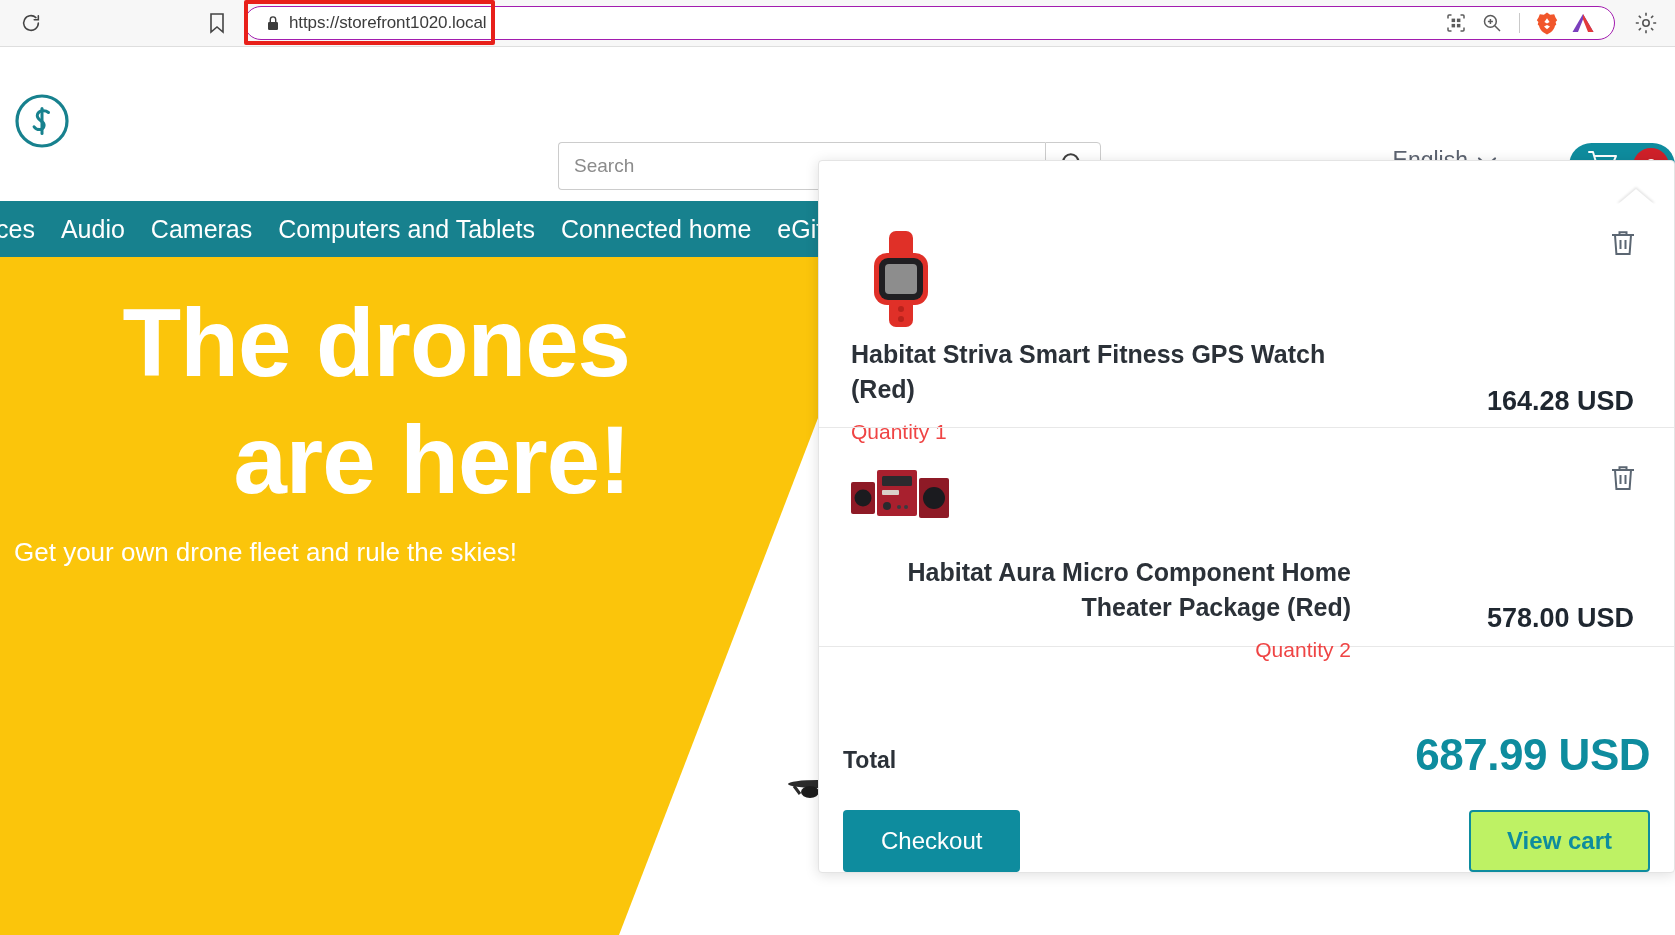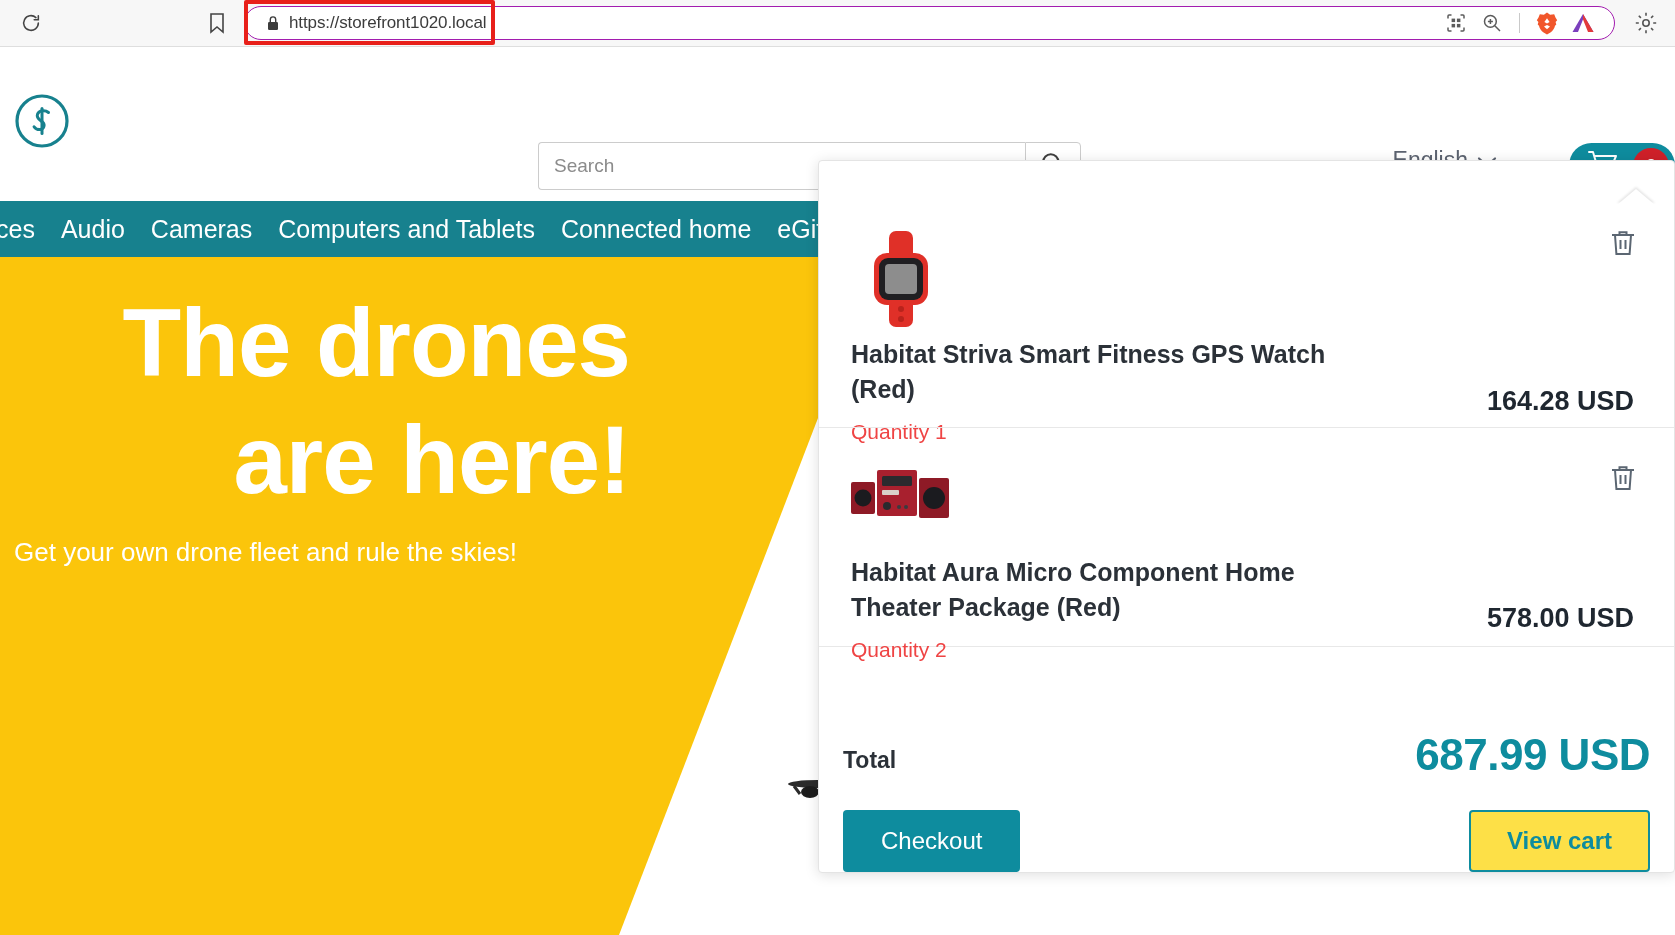--- a/index.html
+++ b/index.html
@@ -57,21 +57,21 @@
     background: #ffffff;
     display: flex; align-items: center;
   }
   .brand { display: flex; align-items: center; margin-left: 14px; cursor: pointer; }
   .brand-mark { width: 56px; height: 56px; flex: none; }
   .brand-name {
     margin-left: 18px; font-size: 30px; letter-spacing: 2.5px;
     color: #1b8a99; font-weight: 600;
   }
   .search-wrap {
-    position: absolute; left: 538px; top: 95px; width: 543px; height: 48px;
+    position: absolute; left: 558px; top: 95px; width: 543px; height: 48px;
     display: flex;
   }
   .search-input {
     flex: 1 1 auto; height: 48px; border: 1px solid #ccc; border-right: none;
     border-radius: 4px 0 0 4px; font-size: 19px; color: #333;
     padding: 0 15px; outline: none; background: #fff;
     font-family: "Liberation Sans", sans-serif;
   }
   .search-input::placeholder { color: #8b8b8b; }
   .search-btn {
@@ -147,21 +147,21 @@
     display: flex; flex-direction: column;
   }
   .cart-item {
     display: flex; align-items: flex-start;
     padding: 62px 40px 0 14px;
     position: relative;
     min-height: 183px;
     flex-direction: column;
   }
   .cart-item + .cart-item { border-top: 1px solid #e8e8e8; }
-  .cart-item.second { padding-top: 13px; }
+  .cart-item.second { padding-top: 13px; text-align: right; }
   .thumb {
     width: 104px; height: 104px; flex: none; margin-left: 16px; margin-top: 4px;
     display: flex; align-items: center; justify-content: center;
   }
   .item-body { flex: 1 1 auto; margin-left: 18px; padding-top: 6px; }
   .item-title {
     font-size: 25px; font-weight: bold; color: #2b3138; line-height: 1.38;
     max-width: 500px;
   }
   .item-qty { font-size: 21px; color: #ef4444; margin-top: 14px; }
@@ -187,21 +187,21 @@
   .cart-actions {
     display: flex; justify-content: space-between; align-items: center;
     padding: 30px 24px 0 24px;
   }
   .btn-checkout {
     background: #0e8c9e; color: #ffffff; border: none; border-radius: 4px;
     font-size: 24px; padding: 0 38px; height: 62px; cursor: pointer;
     font-family: "Liberation Sans", sans-serif;
   }
   .btn-viewcart {
-    background: #fde047; color: #0e8c9e; border: 2px solid #0e8c9e; border-radius: 4px;
+    background: #bef264; color: #0e8c9e; border: 2px solid #0e8c9e; border-radius: 4px;
     font-size: 24px; font-weight: bold; padding: 0 36px; height: 62px; cursor: pointer;
     font-family: "Liberation Sans", sans-serif;
   }
 </style>
 </head>
 <body>
 
 <div id="root">
 
   <div class="browser-bar">

